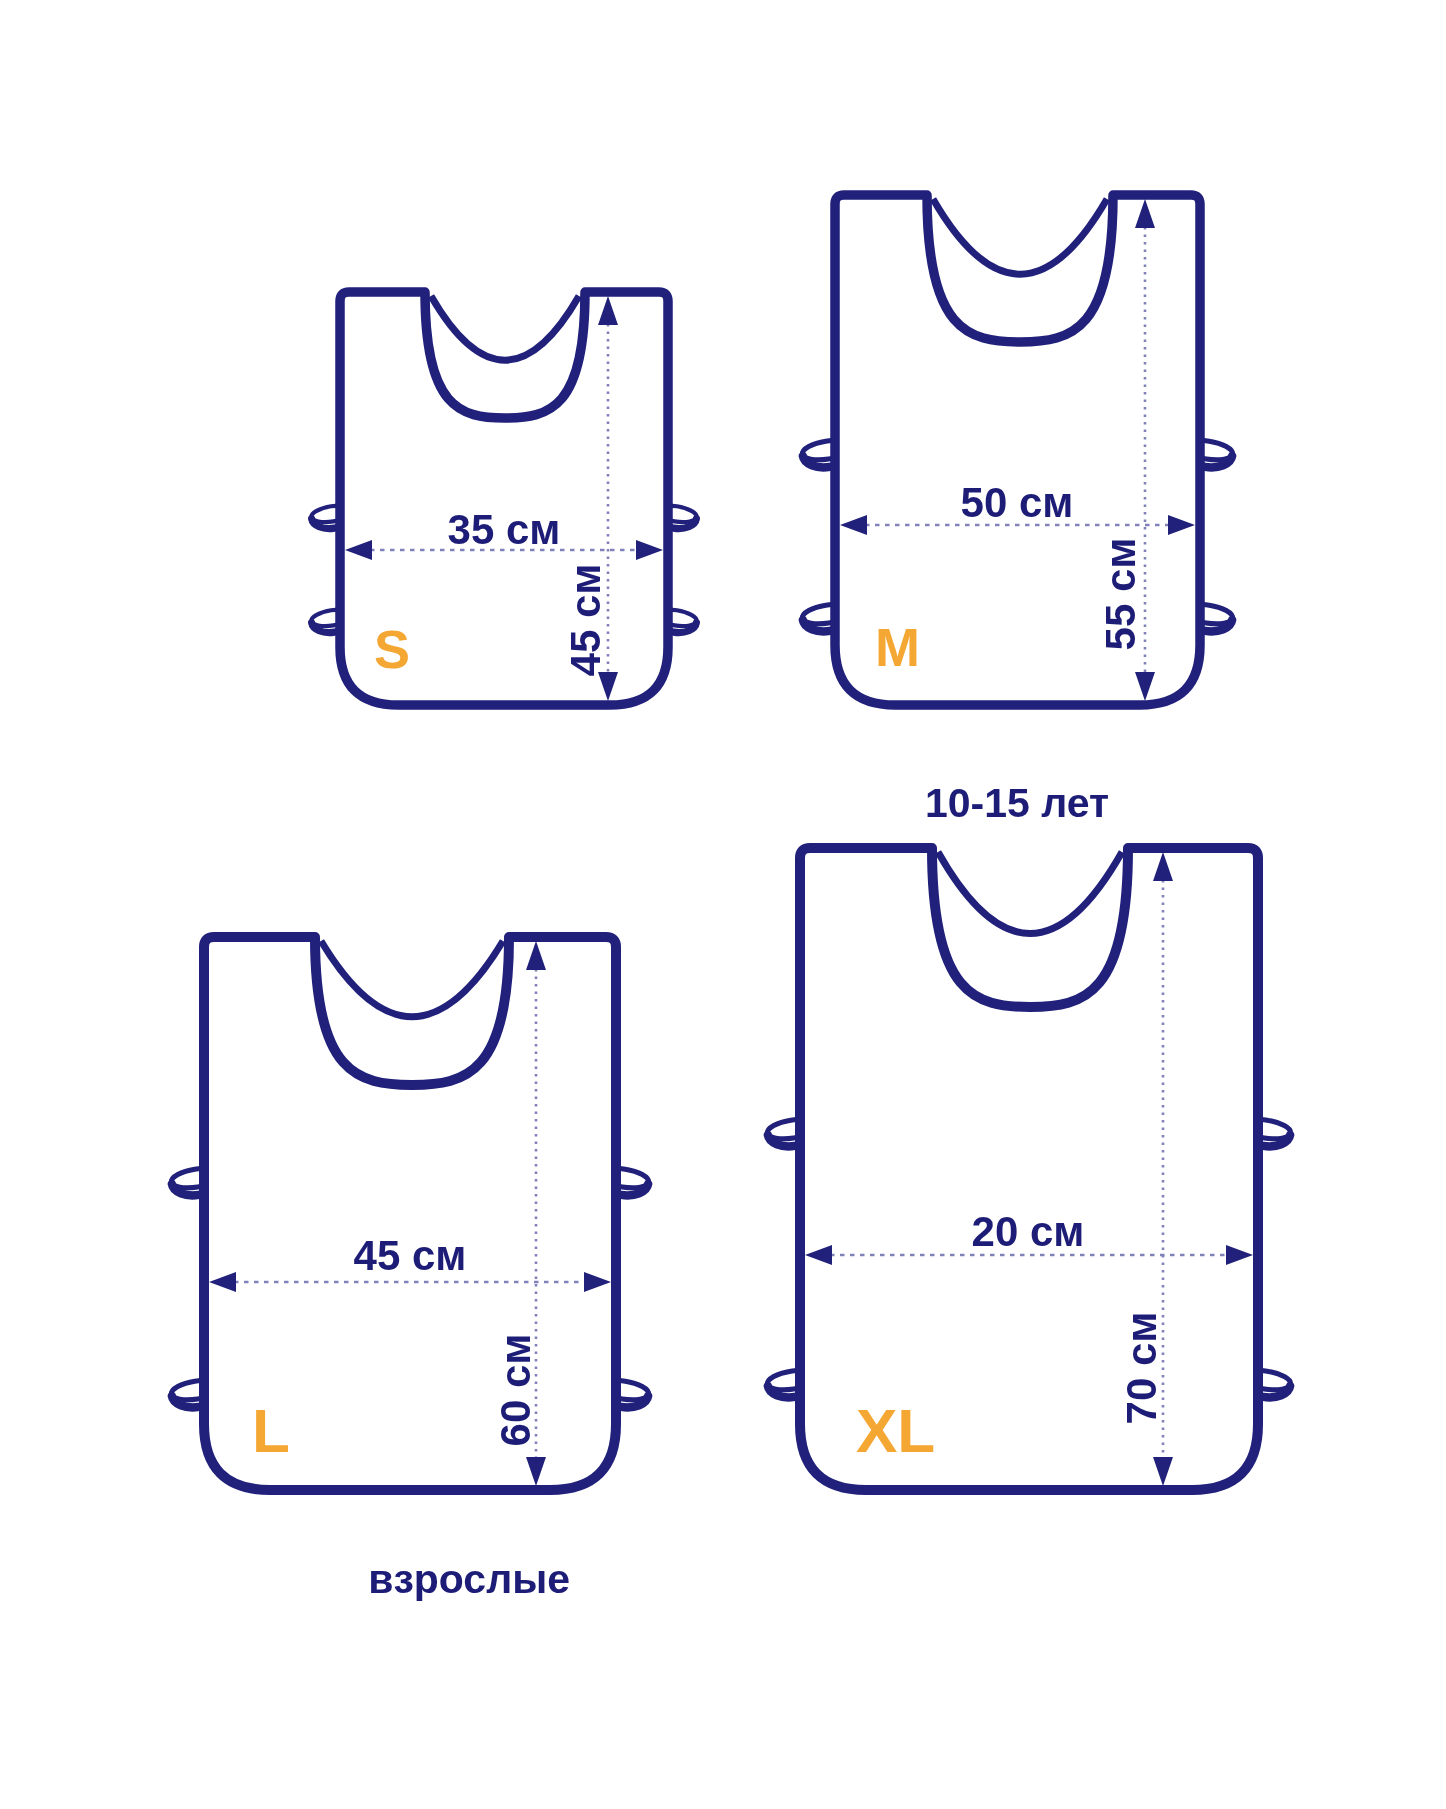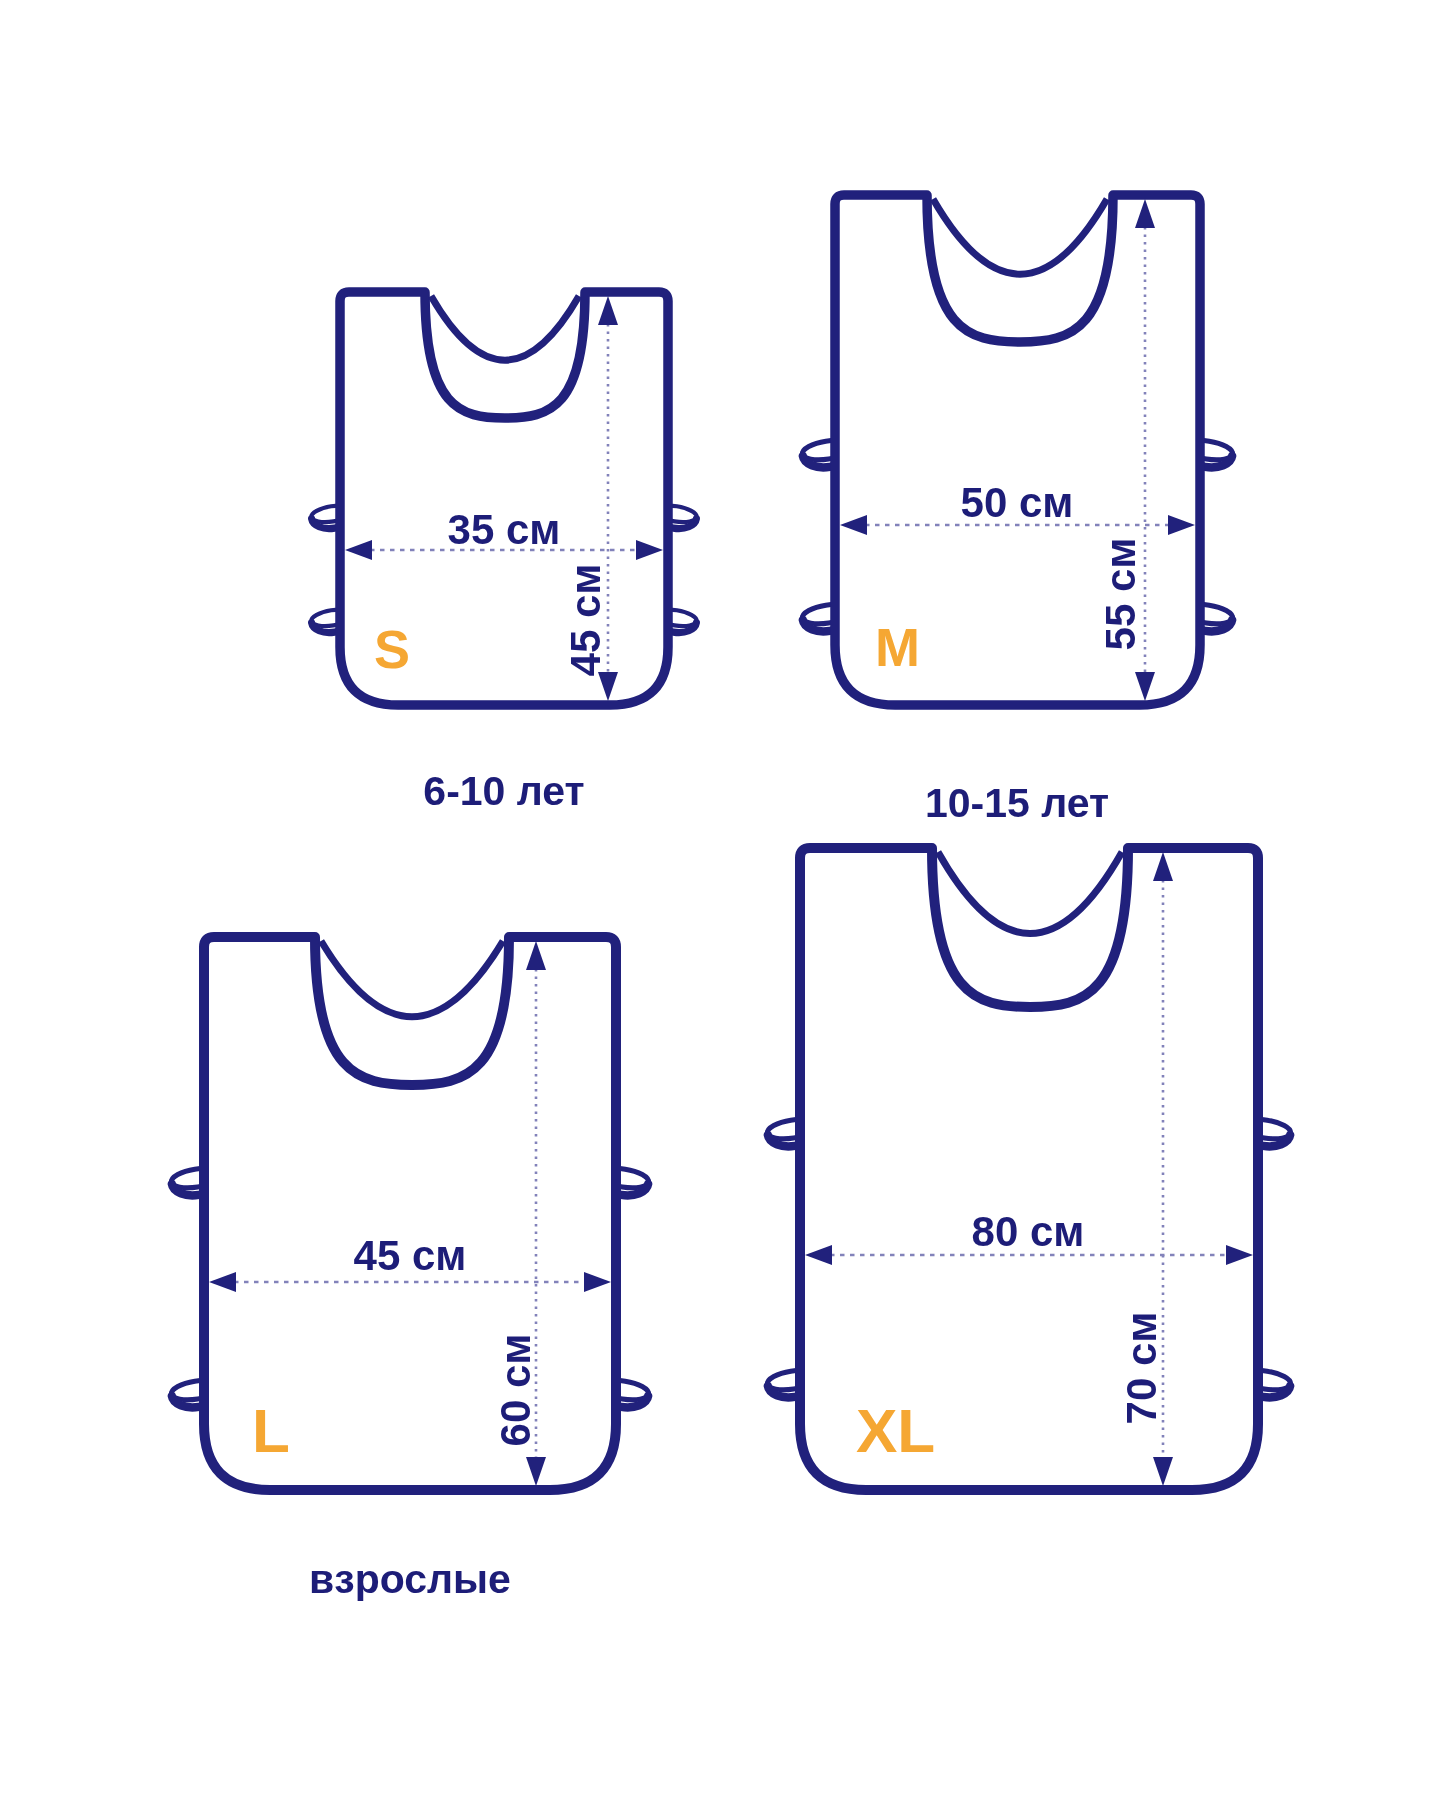--- a/index.html
+++ b/index.html
@@ -30,21 +30,21 @@
   .cp-s{left:344px;top:768px;}
   
   .tw-m{left:1017px;top:503px;}
   .th-m{left:1121px;top:594px;}
   .lt-m{left:875px;top:618px;}
   .cp-m{left:857px;top:768px;margin-top:12px;}
   
   .tw-l{left:410px;top:1256px;}
   .th-l{left:516px;top:1390px;}
   .lt-l{left:252px;top:1398px;}
-  .cp-l{left:250px;top:1556px;}
+  .cp-l{left:250px;top:1556px;text-align:right;}
   
   .tw-xl{left:1028px;top:1232px;}
   .th-xl{left:1142px;top:1368px;}
   .lt-xl{left:856px;top:1398px;}
   .cp-xl{left:862px;top:1556px;}
 </style>
 </head>
 <body>
 
 <div id="canvas">
@@ -150,29 +150,28 @@
       <path d="M 363 4 L 353 33 L 373 33 Z" fill="#21217c"></path>
       <path d="M 363 638 L 353 609 L 373 609 Z" fill="#21217c"></path>
       <line x1="30" y1="407" x2="428" y2="407" stroke="#8282ba" stroke-width="2.6" stroke-dasharray="4.5 5.5"></line>
       <path d="M 5 407 L 32 397 L 32 417 Z" fill="#21217c"></path>
       <path d="M 453 407 L 426 397 L 426 417 Z" fill="#21217c"></path>
     </svg>
 
   <div class="dim tw-s">35 см</div>
   <div class="dim dim-h th-s">45 см</div>
   <div class="letter lt-sm lt-s">S</div>
-  <div class="caption cp-s">6-10 лет</div>
 
   <div class="dim tw-m">50 см</div>
   <div class="dim dim-h th-m">55 см</div>
   <div class="letter lt-sm lt-m">M</div>
   <div class="caption cp-m">10-15 лет</div>
 
   <div class="dim tw-l">45 см</div>
   <div class="dim dim-h th-l">60 см</div>
   <div class="letter lt-lg lt-l">L</div>
   <div class="caption cp-l">взрослые</div>
 
-  <div class="dim tw-xl">80 см</div>
+  <div class="dim tw-xl">20 см</div>
   <div class="dim dim-h th-xl">70 см</div>
   <div class="letter lt-lg lt-xl">XL</div>
 
 </div>
 
 </body></html>

